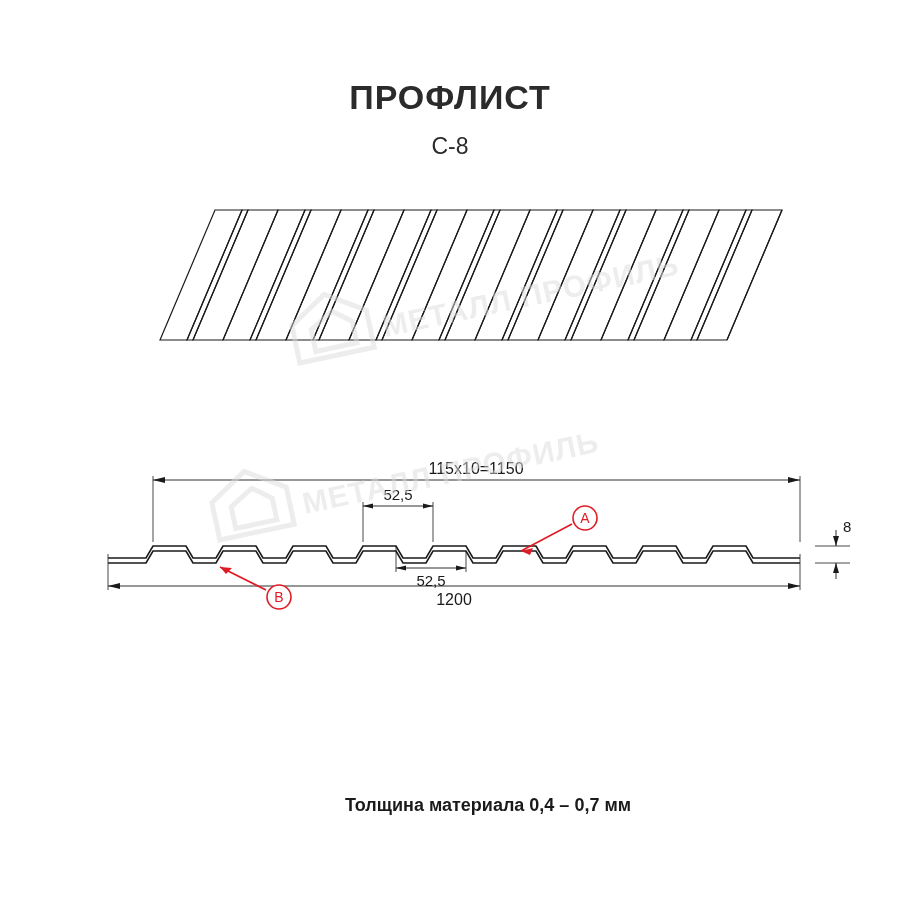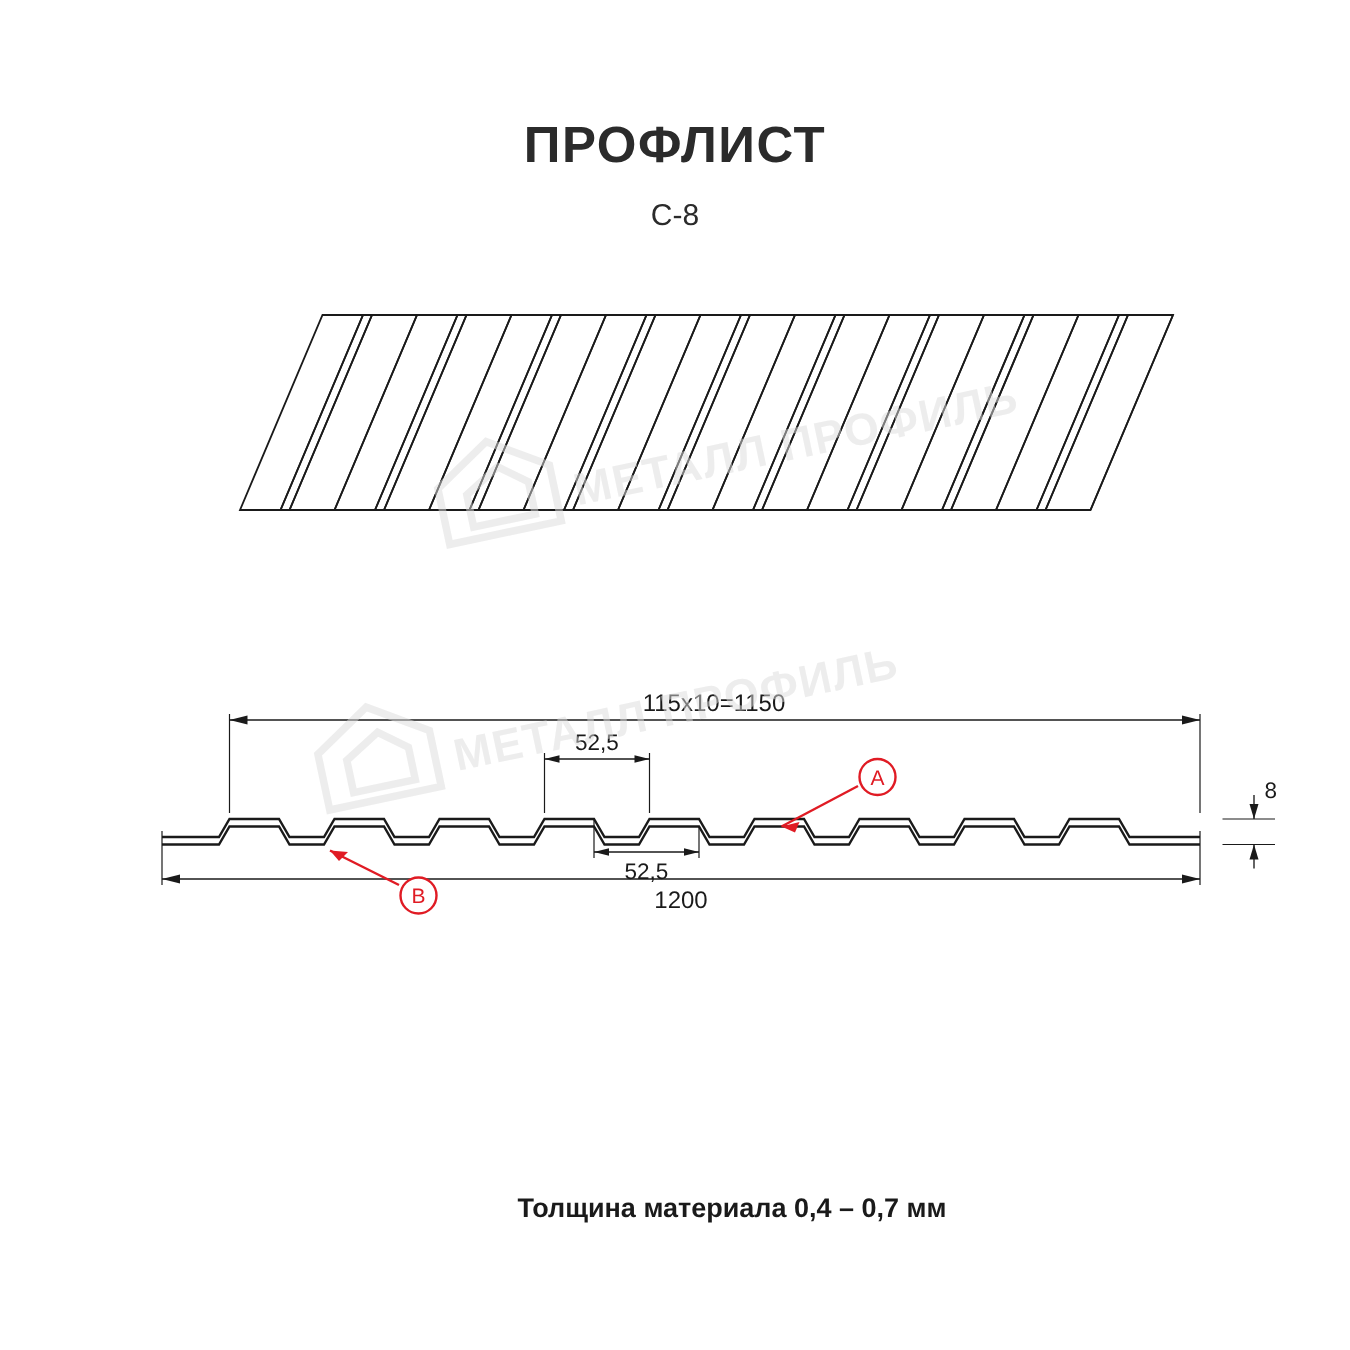--- a/index.html
+++ b/index.html
@@ -30,21 +30,21 @@
     font-weight: bold;
     letter-spacing: 1px;
     color: #2b2b2b;
   }
   .subtitle {
     position: absolute;
     top: 133px;
     left: 0;
     width: 900px;
     text-align: center;
-    font-size: 20px;
+    font-size: 23px;
     color: #2b2b2b;
   }
   .footer {
     position: absolute;
     top: 795px;
     left: 0;
     width: 900px;
     text-align: center;
     font-size: 18px;
     font-weight: bold;

